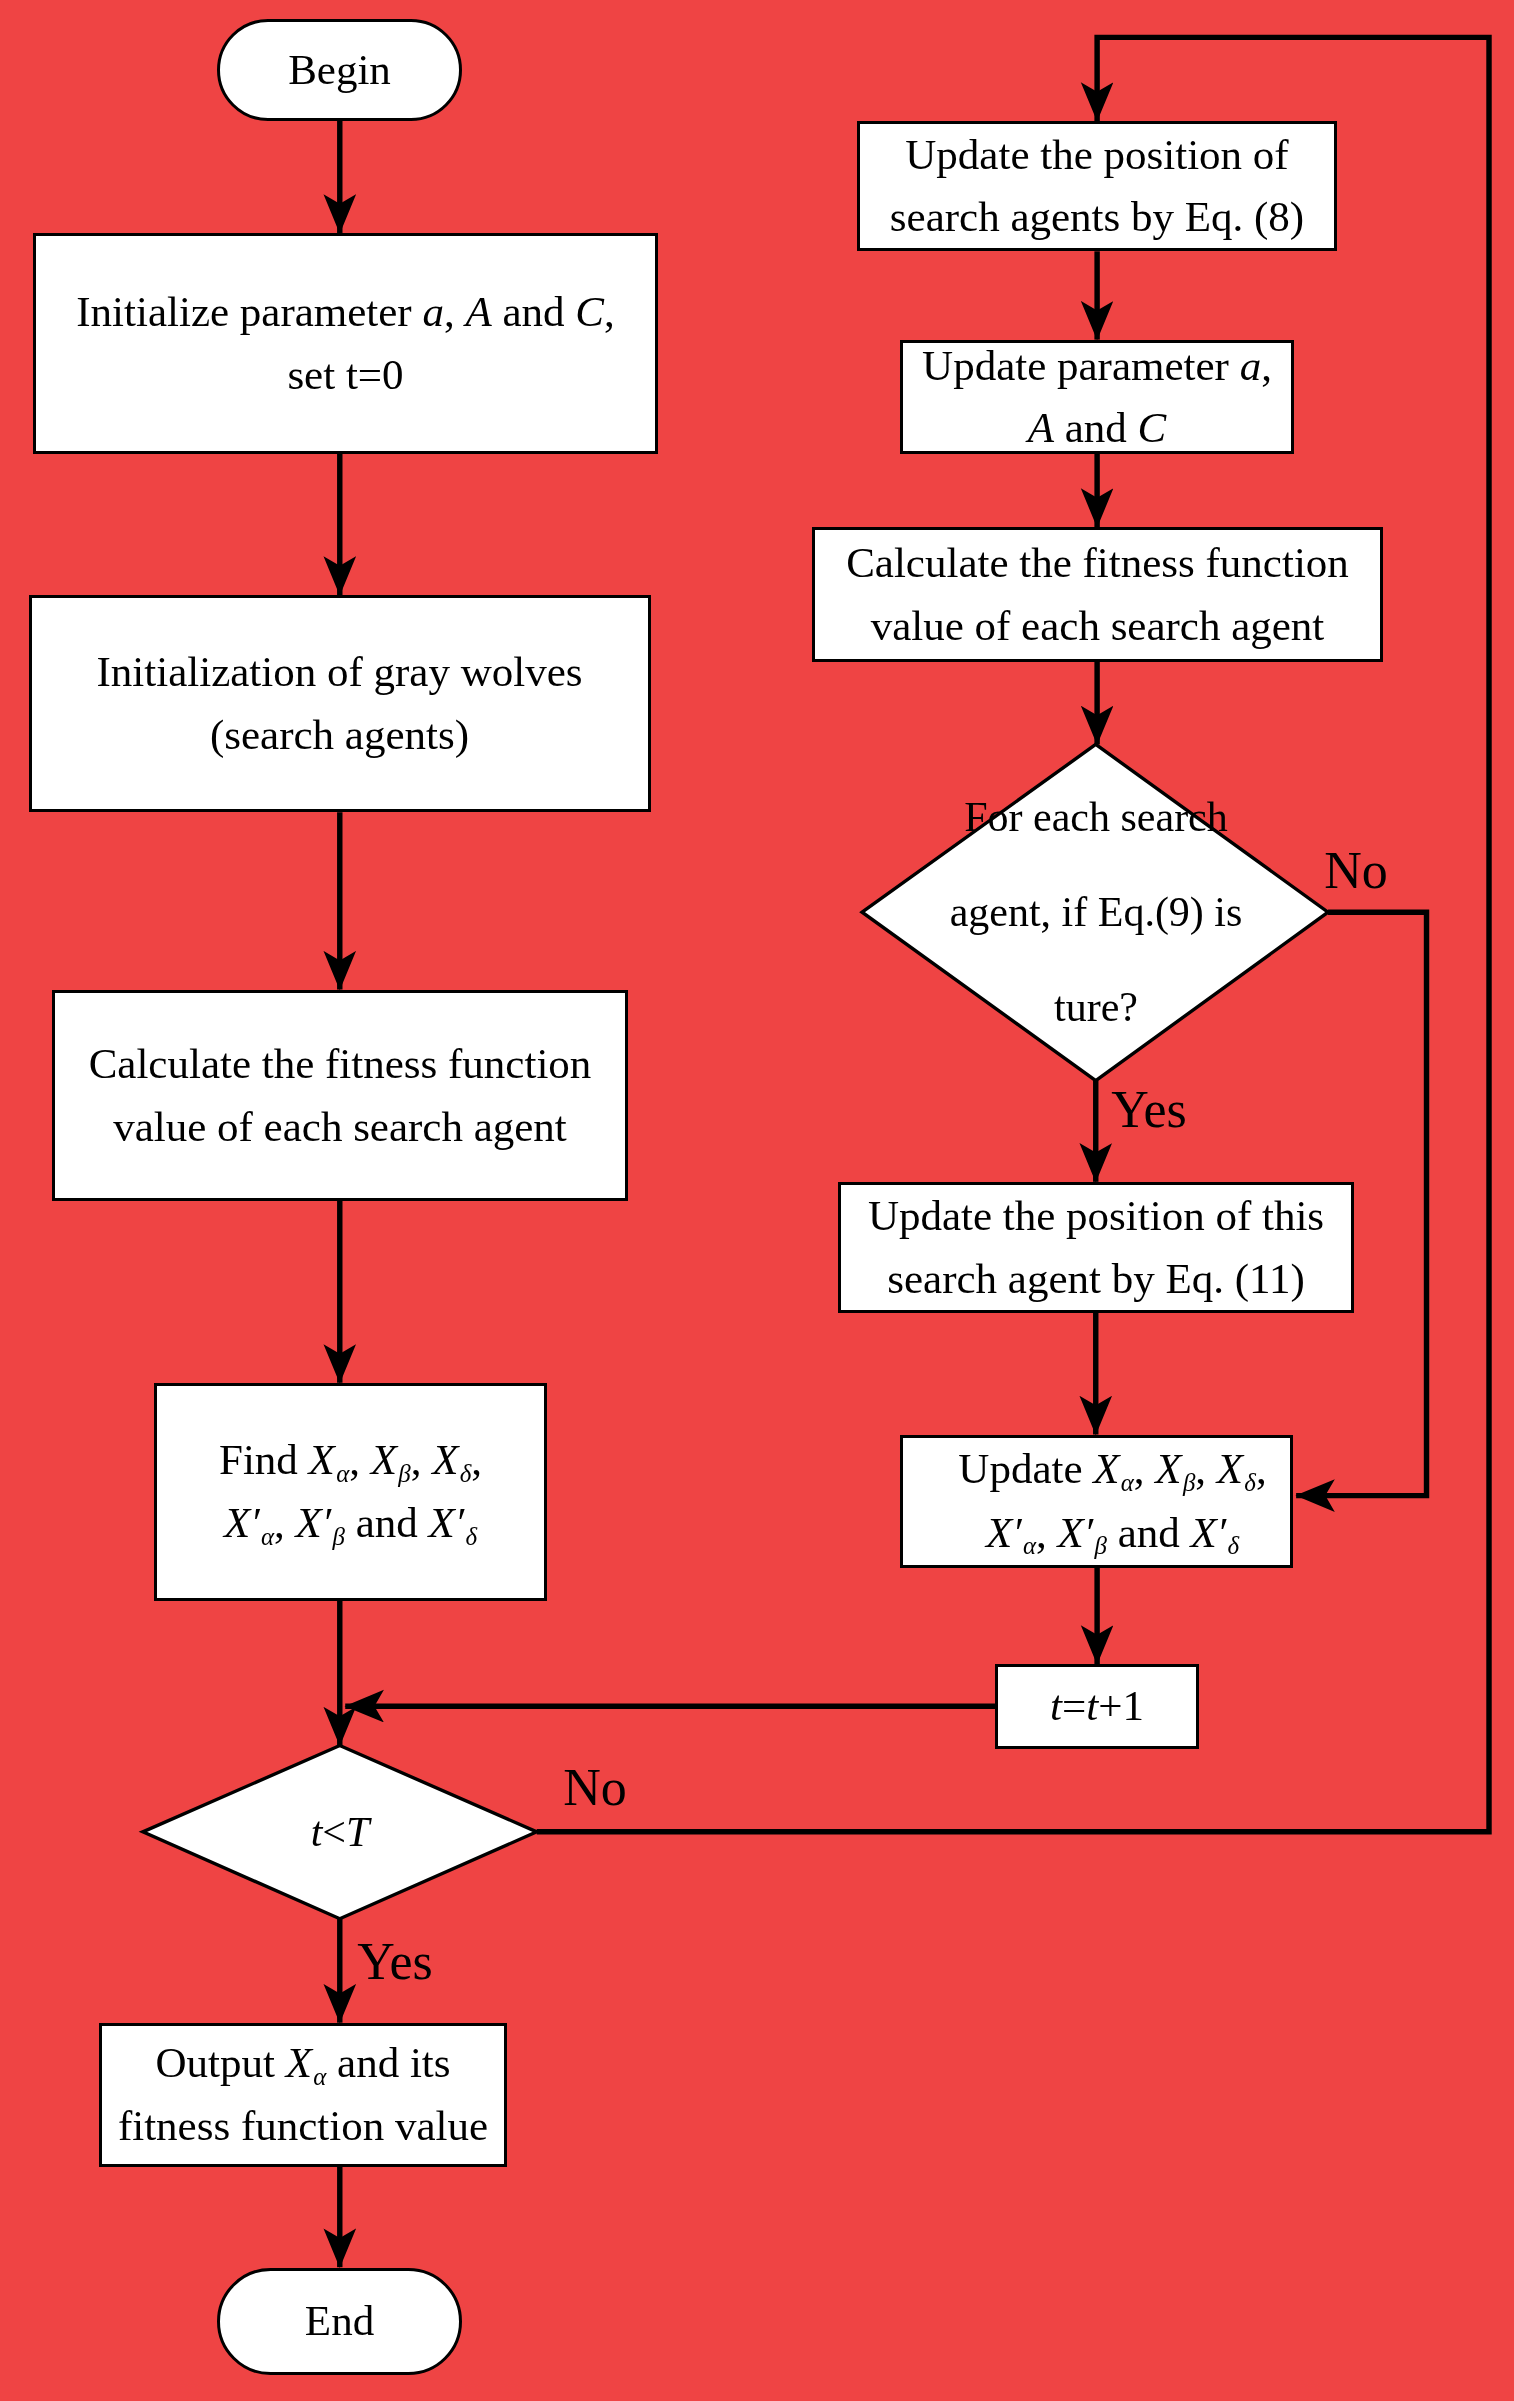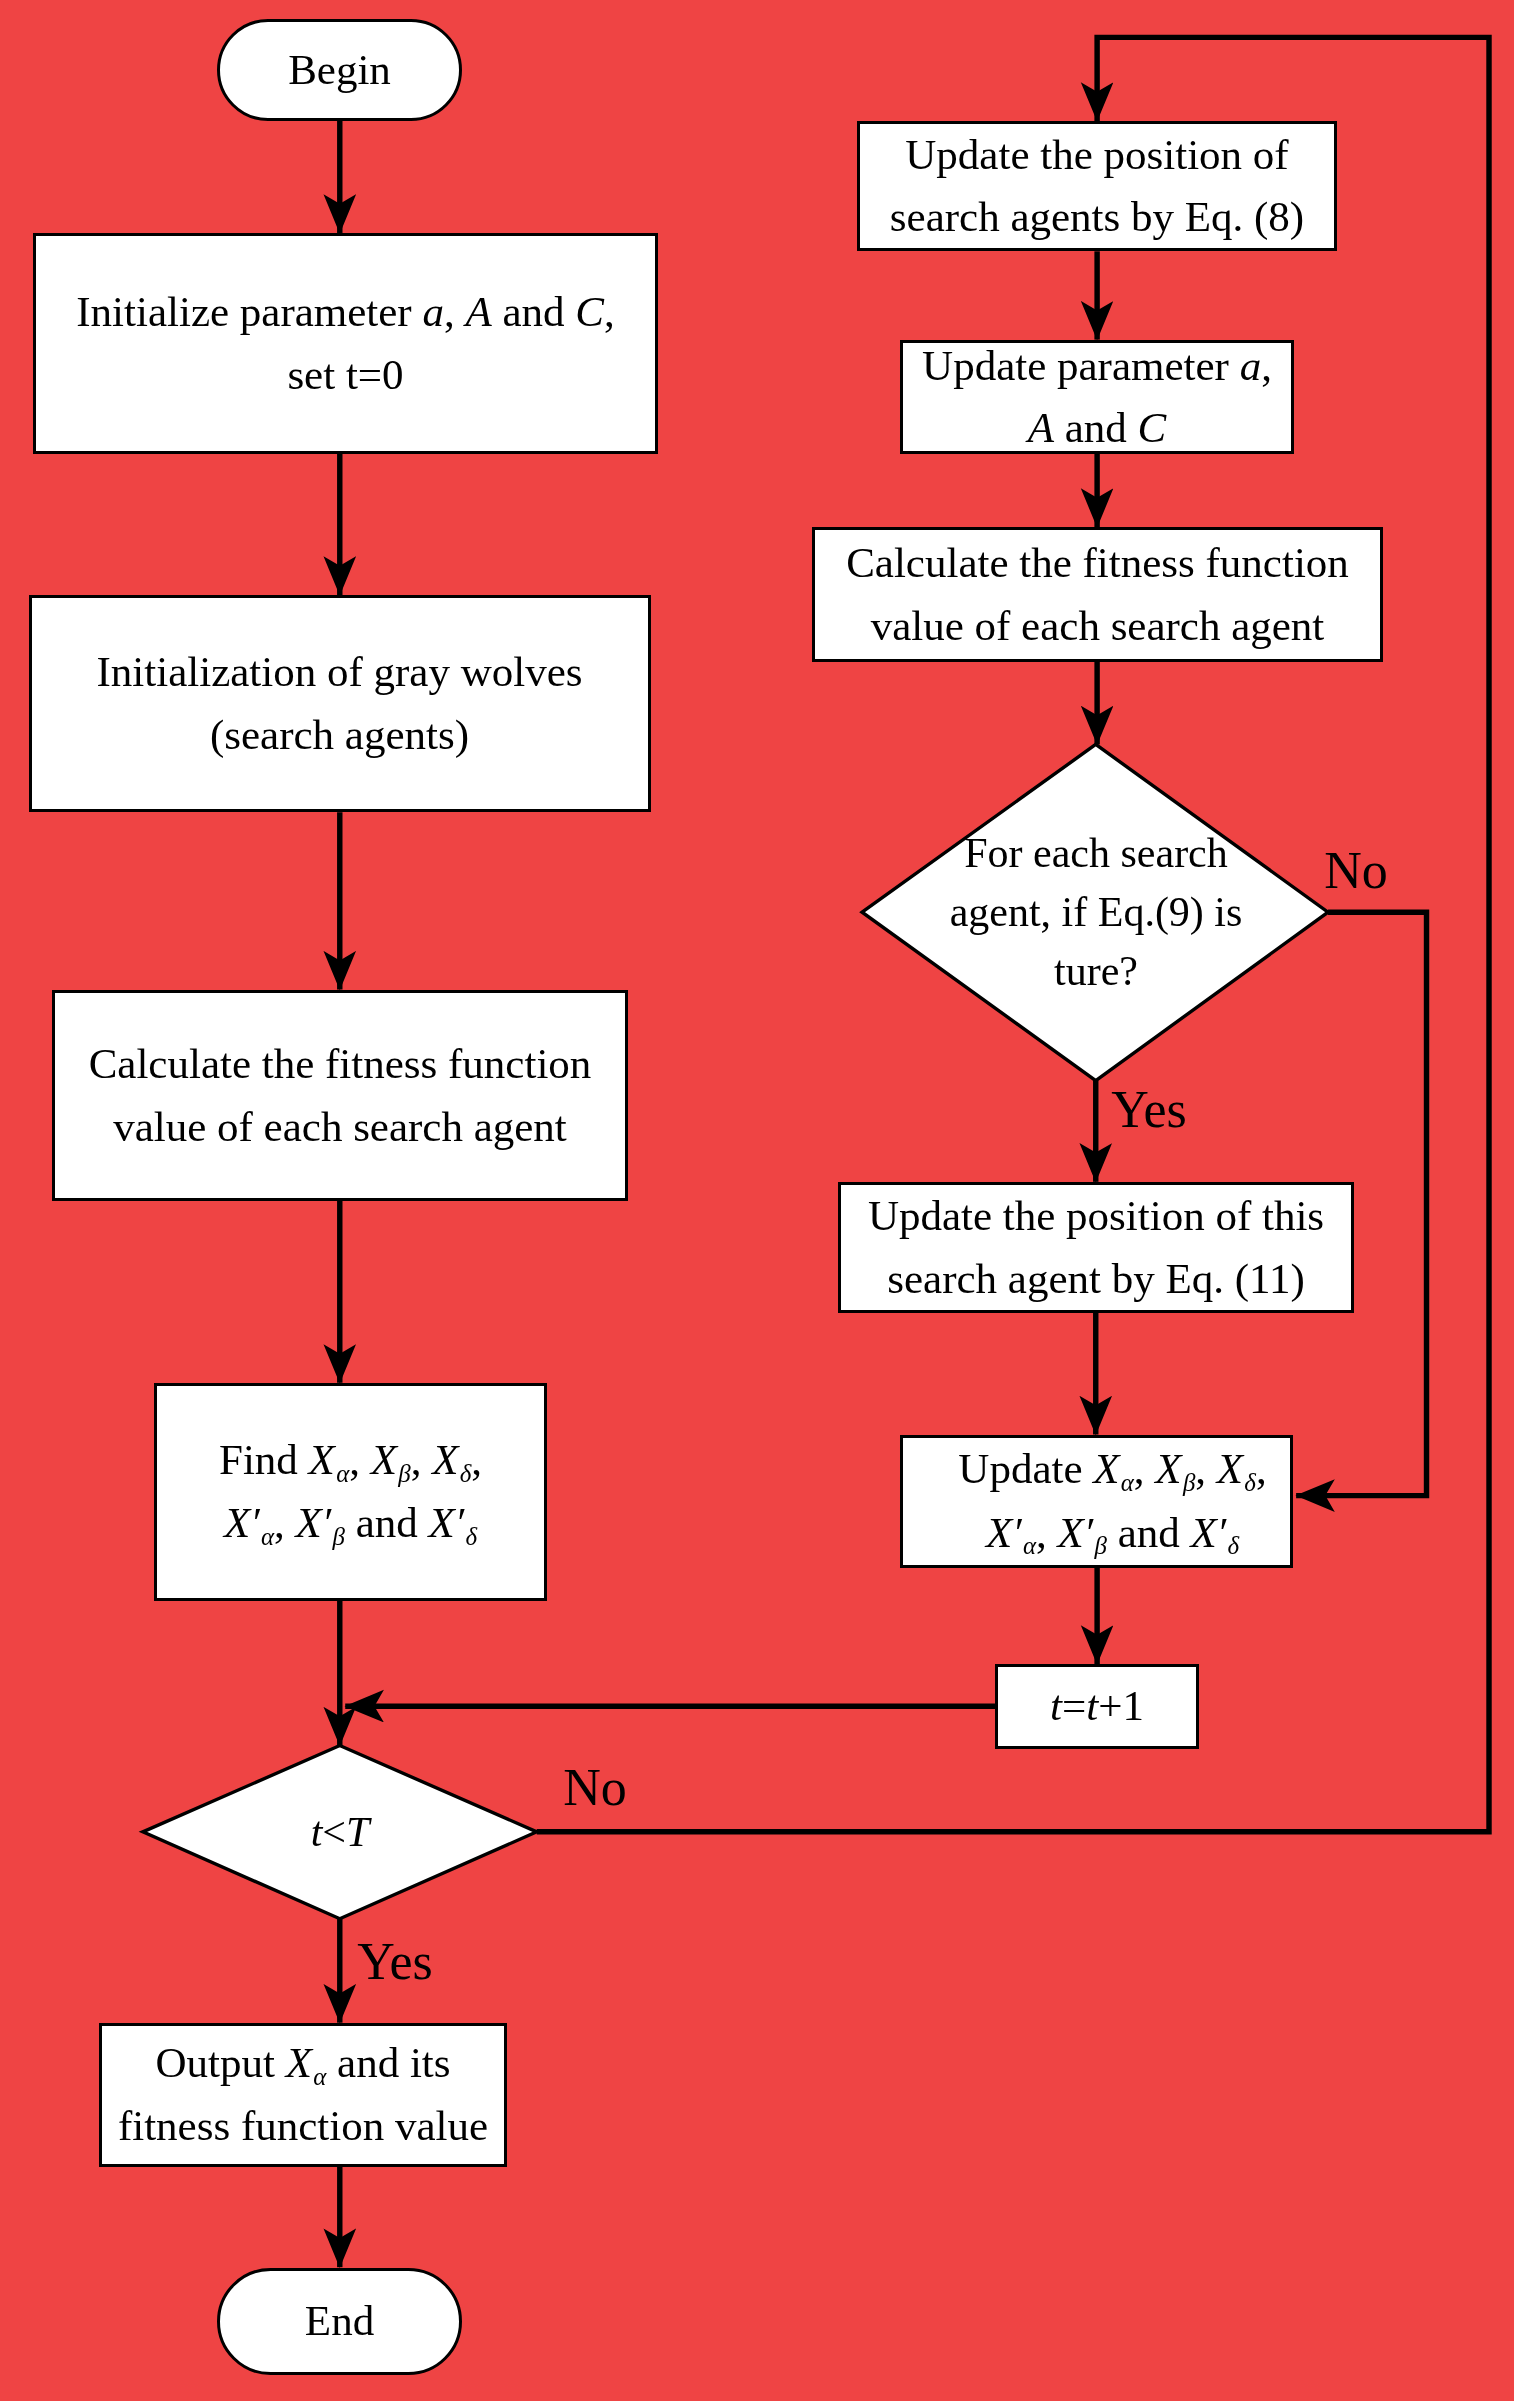--- a/index.html
+++ b/index.html
@@ -42,20 +42,21 @@
     box-sizing: border-box;
     background: transparent;
     border: none;
     display: flex;
     flex-direction: column;
     justify-content: center;
     align-items: center;
     font-size: 42px;
     line-height: 1.4;
     text-align: center;
+    gap: 36px;
   }
   .tl { white-space: nowrap; }
   .lbl {
     position: absolute;
     transform: translate(-50%, -50%);
     font-size: 52px;
     white-space: nowrap;
   }
   .i { font-style: italic; }
   .sub {

